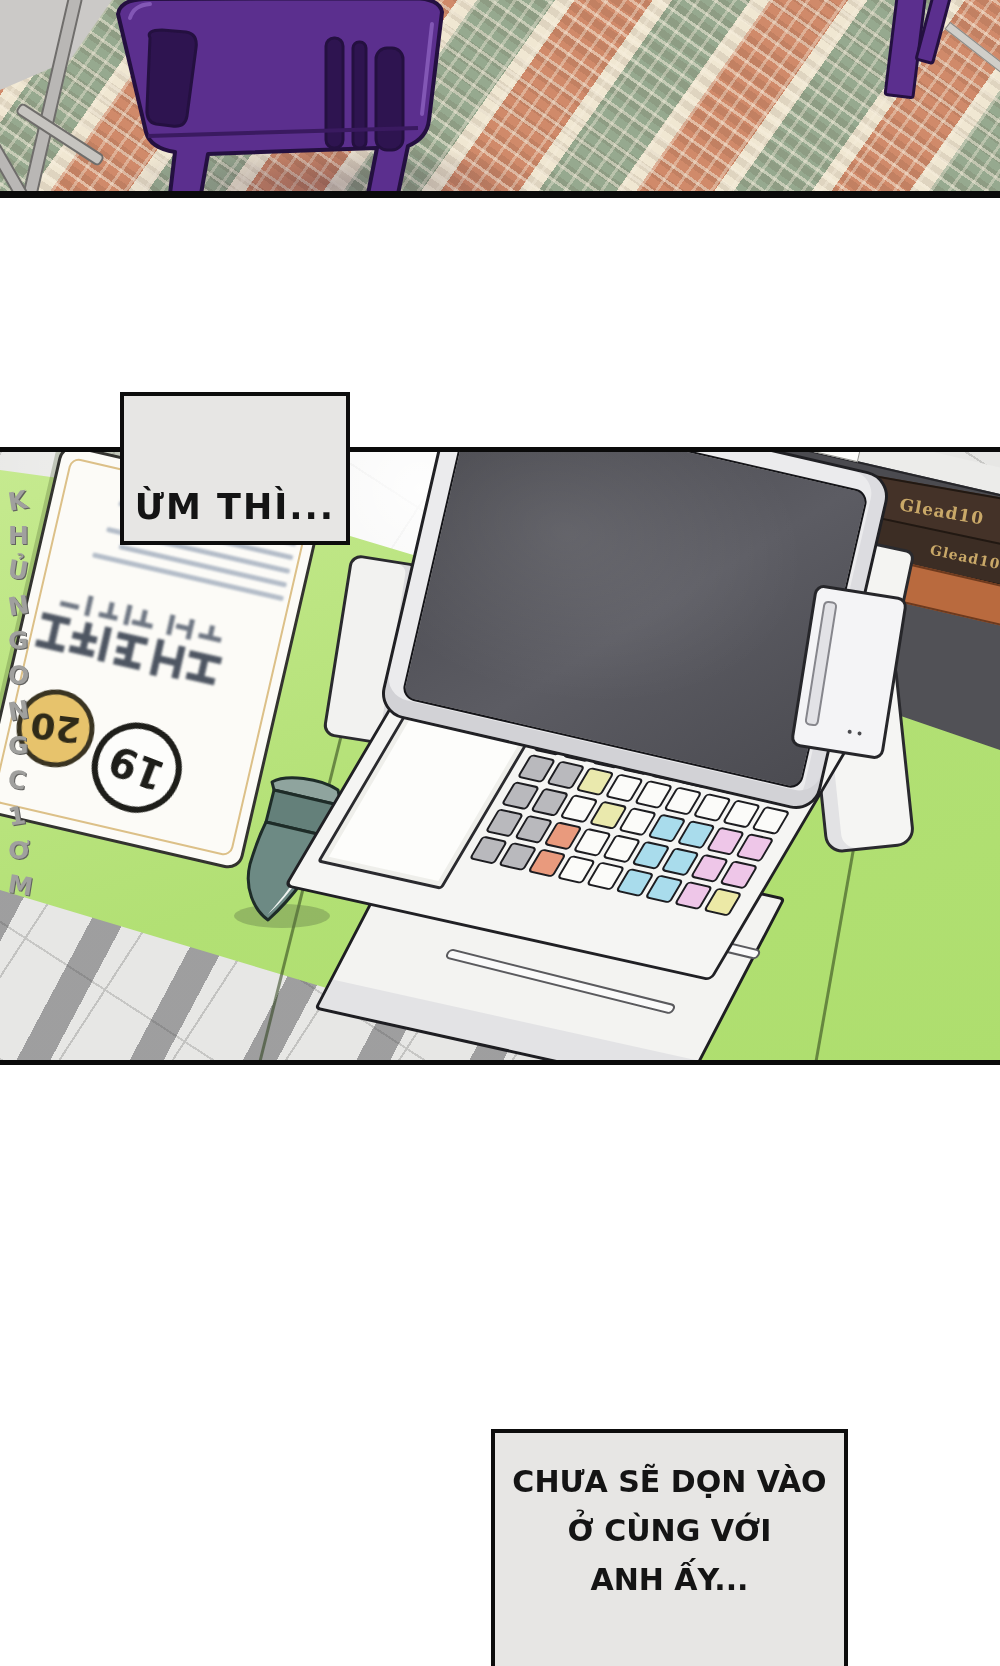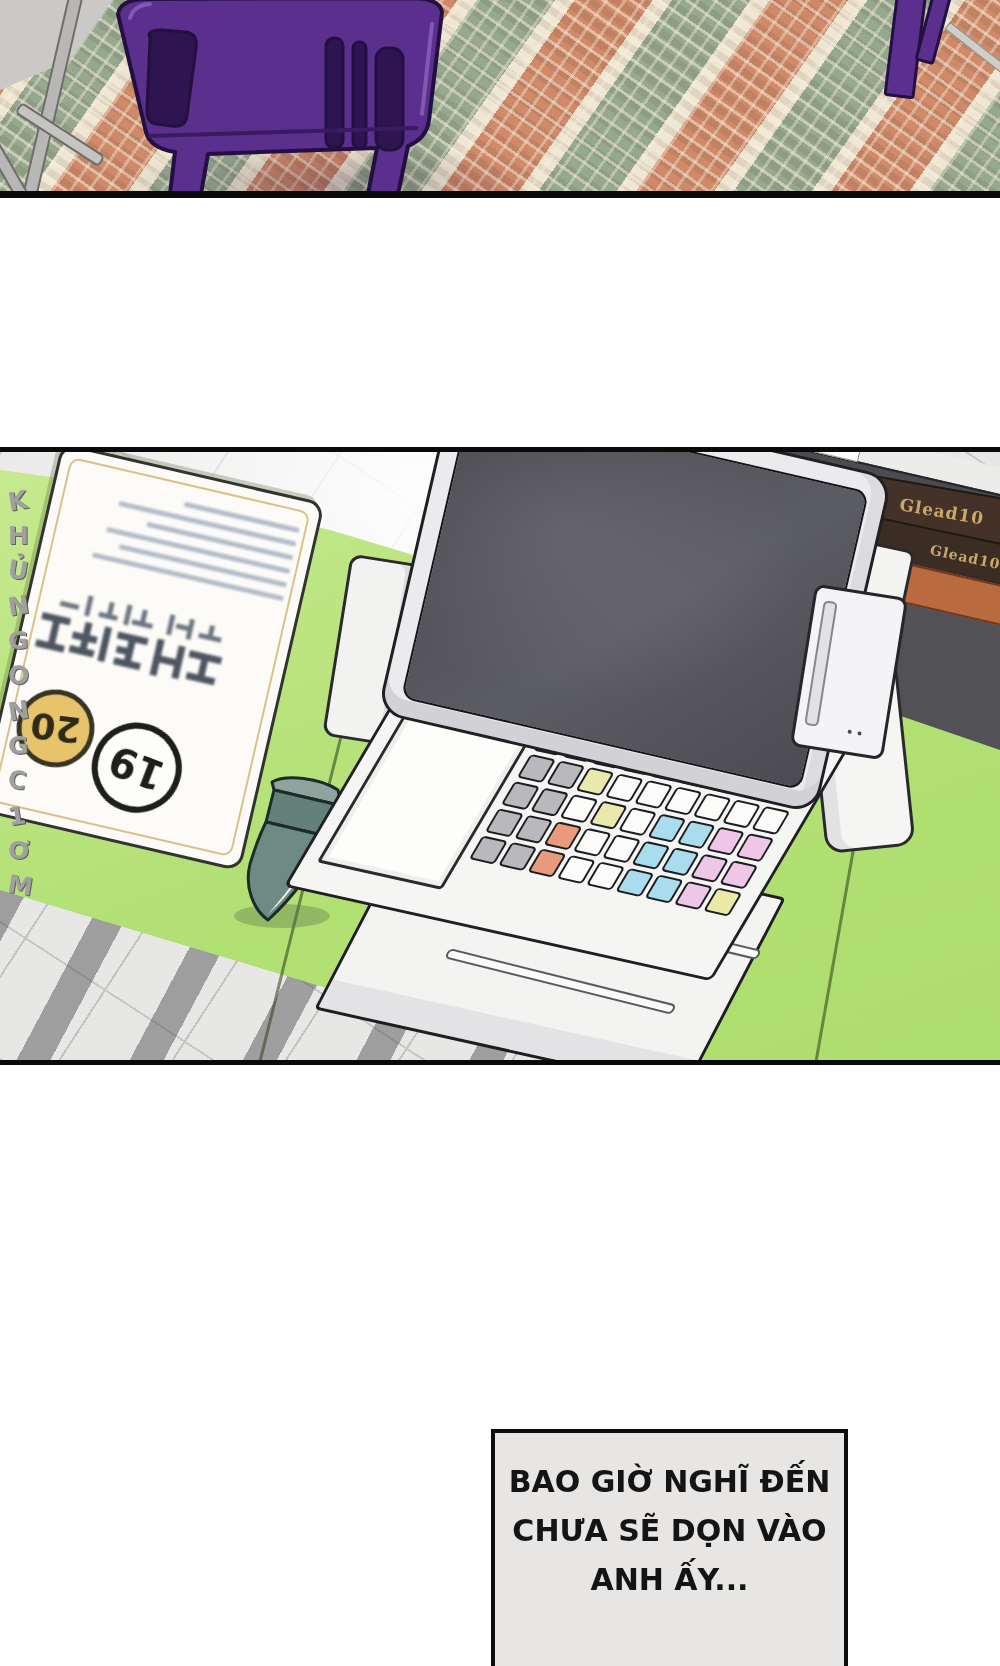--- a/index.html
+++ b/index.html
@@ -314,18 +314,21 @@
         <span style="transform: rotate(9deg);">O</span>
         <span style="transform: rotate(-9deg);">N</span>
         <span style="transform: rotate(0deg);">G</span>
         <span style="transform: rotate(9deg);">C</span>
         <span style="transform: rotate(-9deg);">1</span>
         <span style="transform: rotate(0deg);">Ơ</span>
         <span style="transform: rotate(9deg);">M</span>
       </div>
   </section>
 
+  <div class="speech speech1">
+    <span>ỪM THÌ...</span>
+  </div>
   <div class="speech speech2">
-    <div>BAO GIỜ NGHĨ ĐẾN</div>
     <div>CHƯA SẼ DỌN VÀO</div>
+    <div>Ở CÙNG VỚI</div>
     <div>ANH ẤY...</div>
   </div>
 </div>
 
 </body></html>

